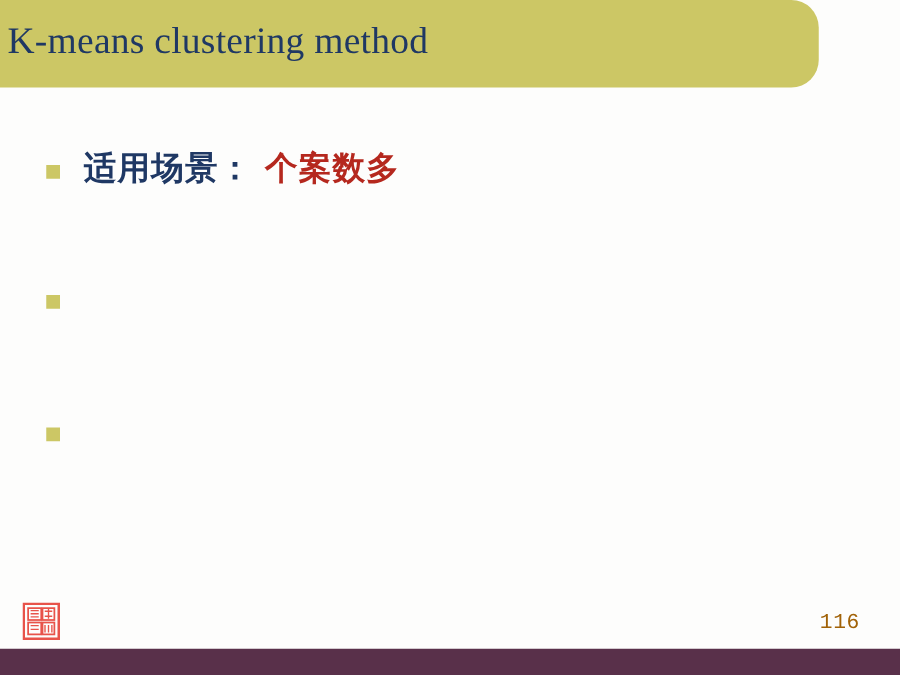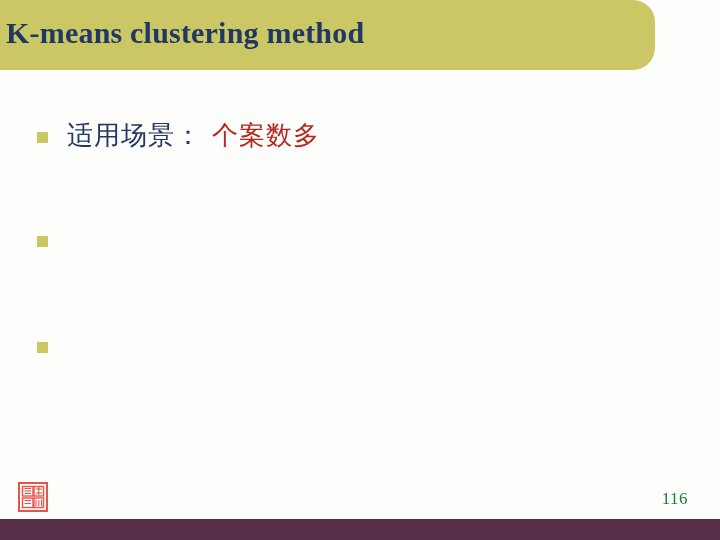--- a/index.html
+++ b/index.html
@@ -33,21 +33,21 @@
     border-bottom-right-radius: 22px;
   }
   .title-text {
     position: absolute;
     left: 6px;
     top: 0;
     height: 70px;
     line-height: 66px;
     font-family: "Liberation Serif", "DejaVu Serif", serif;
     font-size: 30px;
-    font-weight: 700;
+    font-weight: 400;
     color: #1f3864;
     white-space: nowrap;
     letter-spacing: 0.2px;
   }
 
   
   .body {
     position: absolute;
     left: 0;
     top: 70px;
@@ -70,21 +70,21 @@
     height: 11px;
     background: #ccc765;
     margin-left: 37px;
     margin-top: 14px;
     flex: 0 0 auto;
   }
   .bullet-text {
     margin-left: 19px;
     font-family: "DejaVu Sans", "Liberation Sans", sans-serif;
     font-size: 26px;
-    font-weight: 400;
+    font-weight: 700;
     color: #1f3864;
     line-height: 34px;
     letter-spacing: 1px;
   }
   .bullet-text .accent {
     color: #b5281e;
     margin-left: 10px;
   }
 
   
@@ -94,23 +94,23 @@
     top: 482px;
     width: 30px;
     height: 30px;
   }
 
   
   .page-number {
     position: absolute;
     right: 32px;
     top: 489px;
-    font-family: Liberation Serif, serif;
+    font-family: Liberation Mono, monospace;
     font-size: 17px;
-    color: #15803d;
+    color: #a16207;
     letter-spacing: 0.5px;
   }
 
   
   .footer-bar {
     position: absolute;
     left: 0;
     top: 519px;
     width: 720px;
     height: 21px;

